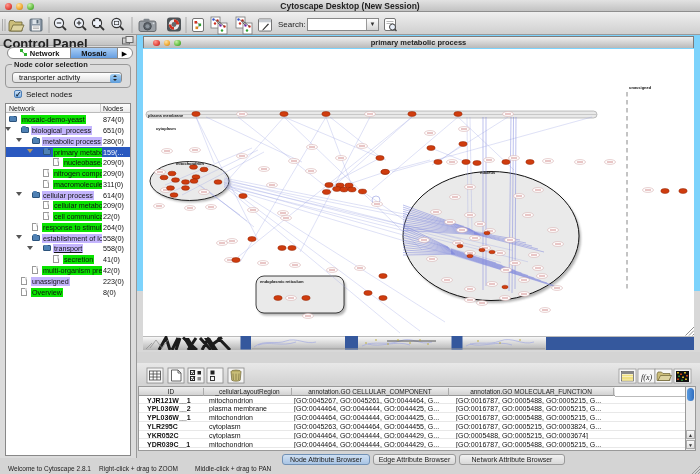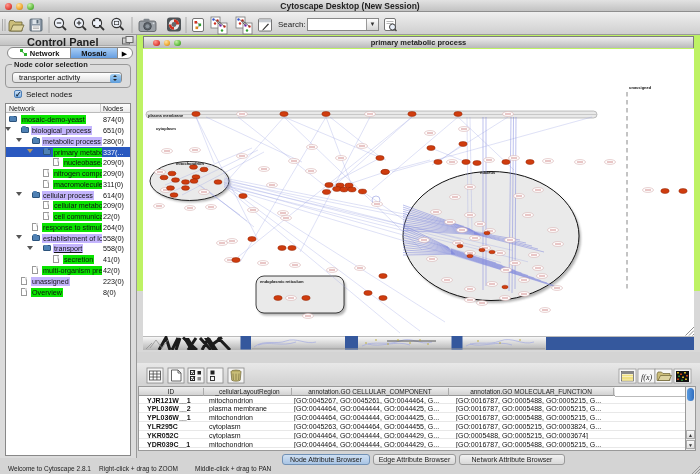--- a/index.html
+++ b/index.html
@@ -12,21 +12,21 @@
 #titlebar .title { width:100%; text-align:center; font-size:8.5px; font-weight:bold; color:#222; line-height:12px; }
 .light { position:absolute; top:2.5px; width:7px; height:7px; border-radius:50%; }
 #toolbar { left:0; top:12px; width:700px; height:23px;
   background:linear-gradient(#efefef,#cfcfcf); border-bottom:1px solid #9a9a9a; }
 #searchlbl { left:278px; top:8px; font-size:8px; color:#222; }
 #searchbox { left:307px; top:6px; width:72px; height:13px; background:#fff; border:1px solid #888; }
 #searchbtn { position:absolute; right:0; top:0; width:12px; height:11px; background:linear-gradient(#fdfdfd,#d5d5d5); border-left:1px solid #999; font-size:6px; text-align:center; line-height:11px; color:#333; }
 
 #cp { left:0; top:35px; width:137px; height:423px; background:#dcdcdc; border-right:1px solid #9a9a9a; }
 #cp-title { left:0; top:0px; width:136px; height:11px; background:linear-gradient(#dedede,#c3c3c3); border-bottom:1px solid #aaa; }
-#cp-title span { font-size:11px; font-weight:bold; color:#222; position:absolute; left:3px; top:1px;margin-left:24px; }
+#cp-title span { font-size:13px; font-weight:bold; color:#222; position:absolute; left:3px; top:1px; }
 #tabs { left:7px; top:12px; width:126px; height:12px; background:#fff; border:1px solid #8a8a8a; border-radius:7px; overflow:hidden; }
 #tab-mosaic { position:absolute; left:62px; top:0; width:48px; height:12px; background:linear-gradient(#a8cdf5,#5a95dd); border-left:1px solid #8a8a8a; border-right:1px solid #8a8a8a; text-align:center; font-size:7.5px; font-weight:bold; color:#111; line-height:12px; }
 #tab-net { position:absolute; left:0; top:0; width:62px; height:12px; text-align:center; font-size:7.5px; font-weight:bold; color:#111; line-height:12px; }
 #tab-arr { position:absolute; right:0px; top:0; width:15px; height:12px; font-size:7px; text-align:center; line-height:12px; color:#000; }
 #groupbox { left:5px; top:29px; width:126px; height:24px; border:1px solid #999; border-radius:4px; }
 #gb-label { position:absolute; left:6px; top:-5px; background:#dcdcdc; padding:0 2px; font-size:7.5px; font-weight:bold; color:#222; }
 #combo { left:12px; top:37px; width:110px; height:11px; background:linear-gradient(#ffffff,#e2e2e2); border:1px solid #8a8a8a; border-radius:3px; font-size:7.5px; color:#111; padding-left:6px; line-height:10px; }
 #combo .stepper { position:absolute; right:0.5px; top:0.5px; width:11px; height:9px; background:linear-gradient(#a6d0f2,#5d9ddc); border-radius:2.5px; }
 #combo .stepper:before { content:""; position:absolute; left:3px; top:1.5px; border-left:2.5px solid transparent; border-right:2.5px solid transparent; border-bottom:2.5px solid #222; }
 #combo .stepper:after { content:""; position:absolute; left:3px; bottom:1.5px; border-left:2.5px solid transparent; border-right:2.5px solid transparent; border-top:2.5px solid #222; }
@@ -42,21 +42,21 @@
 .trow .num { position:absolute; left:97px; top:1px; height:9px; line-height:9px; color:#111; }
 .gbg { background:#0ae400; }
 .rbg { background:#c4b5fd; }
 .arr { position:absolute; top:2.5px; width:0; height:0; border-left:3.5px solid transparent; border-right:3.5px solid transparent; border-top:4.5px solid #555; }
 .folder { position:absolute; top:2px; width:8px; height:6px; background:#4f81b4; border:0.5px solid #2c537c; border-radius:1px; }
 .folder:before { content:""; position:absolute; left:0; top:-1.5px; width:4px; height:2px; background:#4f81b4; border-radius:1px 1px 0 0; }
 .file { position:absolute; top:1px; width:6px; height:8px; background:#fff; border:0.6px solid #999; }
 .file:before { content:""; position:absolute; right:-0.5px; top:-0.5px; width:0; height:0; border-left:2.5px solid #d8d8d8; border-top:2.5px solid #dcdcdc; border-right:0; border-bottom:2.5px solid transparent; }
 .selrow { background:#2a59c0; }
 
-#netwin { left:137px; top:35px; width:563px; height:256px; background:#bef264; }
+#netwin { left:137px; top:35px; width:563px; height:256px; background:#7dd3fc; }
 #nw-title { position:absolute; left:6px; top:1px; right:6px; height:12px; background:linear-gradient(#eeeeee,#b9b9b9); border:1px solid #7b7b7b; border-bottom:none; }
 #nw-title .t { width:100%; text-align:center; font-size:7.5px; font-weight:bold; color:#222; line-height:12px; }
 #canvas { position:absolute; left:6px; top:14px; width:551px; height:287px; background:#fff; }
 #bottomstrip { position:absolute; left:6px; top:301px; width:551px; height:14px; background:linear-gradient(#fdfdfd,#b4b4b4); overflow:hidden; }
 
 #datapanel { left:137px; top:352px; width:563px; height:113px; background:#d4d4d4; z-index:3; }
 #dp-title { position:absolute; left:0; top:0; width:563px; height:11px; background:linear-gradient(#dedede,#c3c3c3); border-bottom:1px solid #aaa; }
 #dp-title span { font-size:7.5px; font-weight:bold; color:#222; position:absolute; left:5px; top:1px; }
 #dp-toolbar { position:absolute; left:0; top:11px; width:563px; height:21px; background:linear-gradient(#e8e8e8,#d2d2d2); }
 #dp-table { position:absolute; left:1px; top:34px; width:558px; height:64.5px; background:#fff; border:1px solid #999; }
@@ -240,21 +240,21 @@
           <div class="trow" style="top:31.74px">
             <div class="arr" style="left:10px; "></div>
             <div class="folder" style="left:26px"></div>
             <div class="lbl rbg" style="left:36px;max-width:60px;">metabolic process</div>
             <div class="num">280(0)</div>
           </div>
           <div class="trow selrow" style="top:42.510000000000005px">
             <div class="arr" style="left:21px; border-top-color:#b89a60;"></div>
             <div class="folder" style="left:37px"></div>
             <div class="lbl gbg" style="left:47px;max-width:49px;">primary metabo</div>
-            <div class="num" style="color:#fff">337(...</div>
+            <div class="num" style="color:#fff">159(...</div>
           </div>
           <div class="trow" style="top:53.28px">
             <div class="file" style="left:47px"></div>
             <div class="lbl gbg" style="left:57px;max-width:39px;">nucleobase-</div>
             <div class="num">209(0)</div>
           </div>
           <div class="trow" style="top:64.05px">
             <div class="file" style="left:37px"></div>
             <div class="lbl gbg" style="left:47px;max-width:49px;">nitrogen compo</div>
             <div class="num">209(0)</div>

